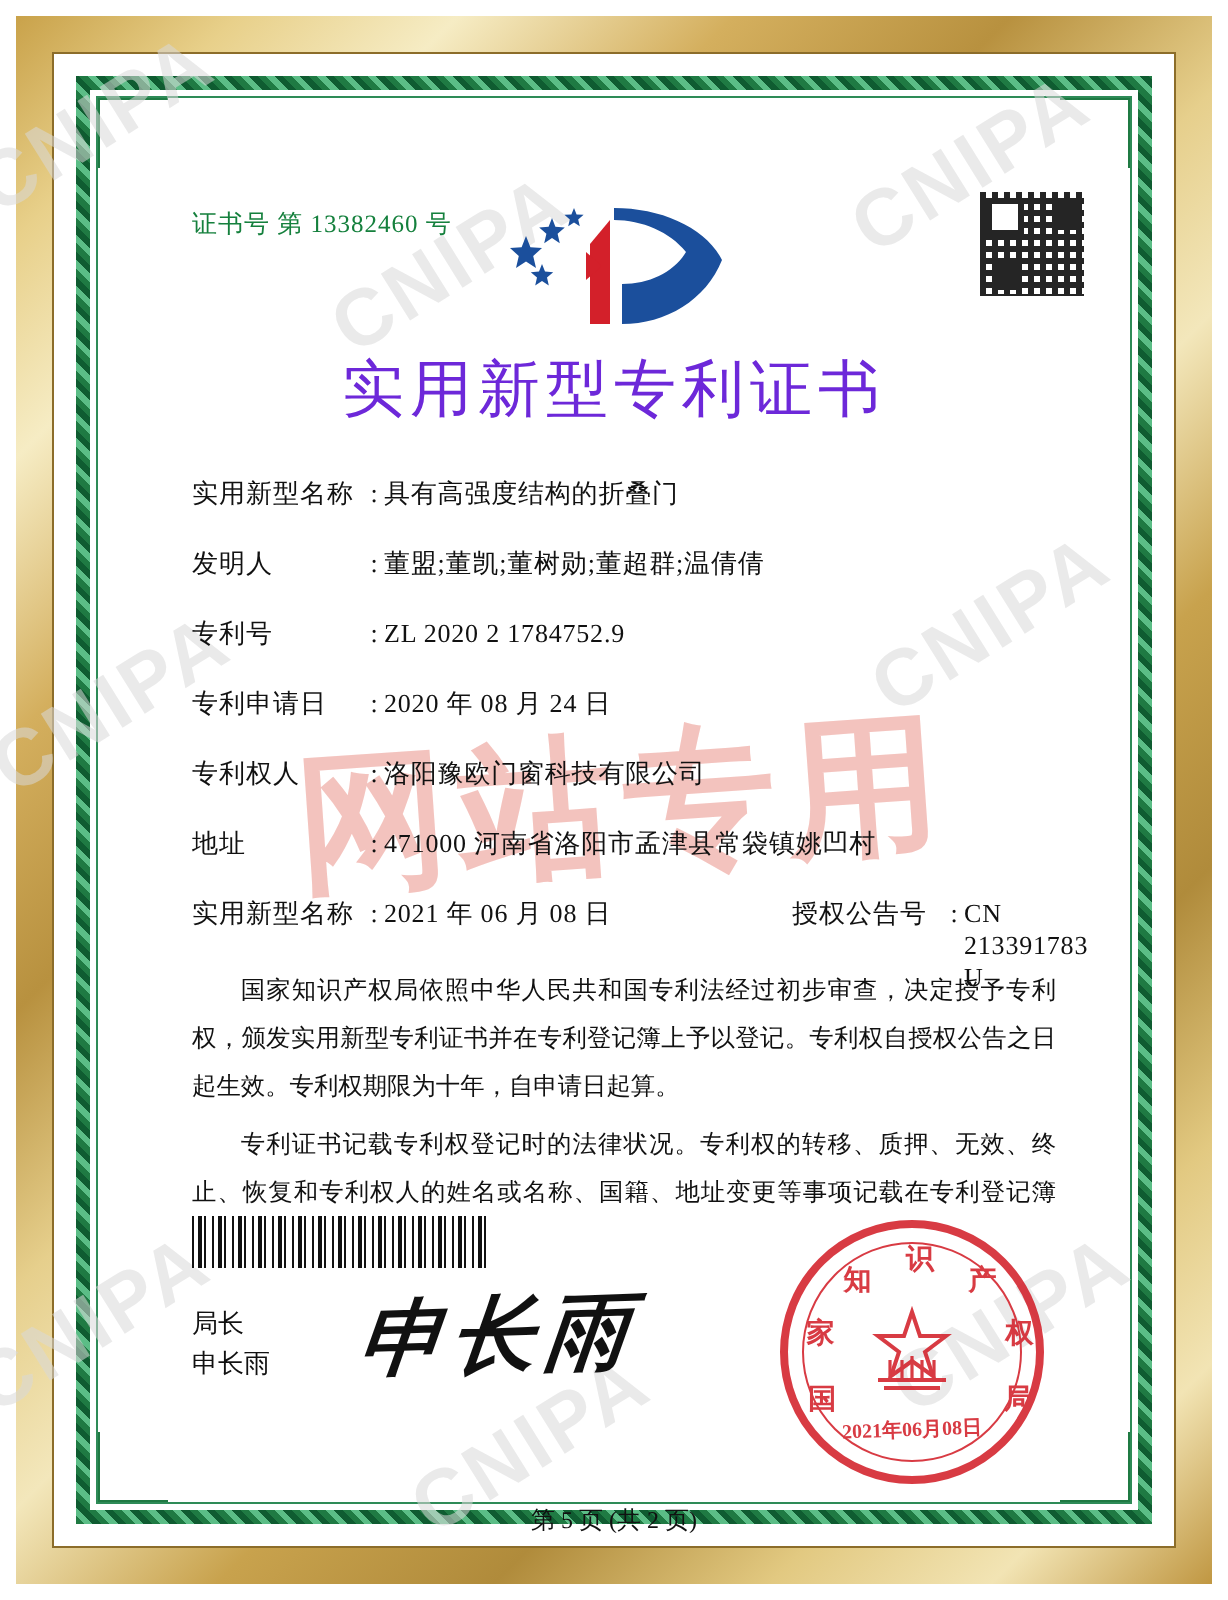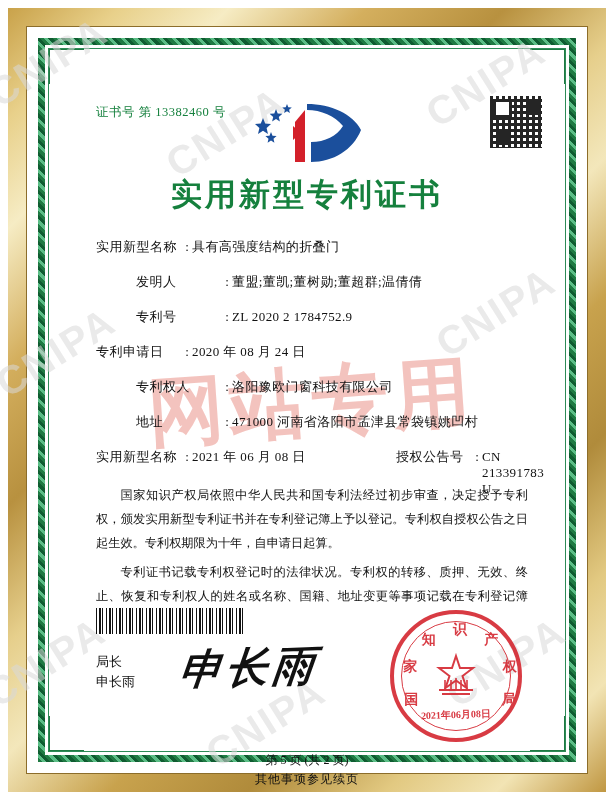--- a/index.html
+++ b/index.html
@@ -183,23 +183,23 @@
     height: 66px;
   }
 
   .doc-title {
     position: absolute;
     left: 0;
     right: 0;
     top: 122px;
     text-align: center;
     font-size: 31px;
-    font-weight: bold;
+    font-weight: normal;
     letter-spacing: 3px;
-    color: #15803d;
+    color: #6d28d9;
     font-family: "Liberation Serif", serif;
   }
 
   .fields {
     position: absolute;
     left: 44px;
     right: 30px;
     top: 186px;
   }
   .field-row {
@@ -210,21 +210,20 @@
     color: #111;
   }
   .field-label {
     width: 86px;
     flex: 0 0 86px;
     letter-spacing: 0.5px;
   }
   .field-label.spread {
     display: flex;
     justify-content: space-between;
-    margin-left: 40px;
   }
   .field-colon {
     flex: 0 0 10px;
     text-align: center;
   }
   .field-value {
     flex: 1 1 auto;
     letter-spacing: 0.4px;
   }
   .field-value.mono {
@@ -498,14 +497,13 @@
           <path d="M8 40 H42 M11 44 H39" stroke="#d3202a" stroke-width="2" fill="none"></path>
           <path d="M14 40 V30 M20 40 V30 M25 40 V28 M30 40 V30 M36 40 V30" stroke="#d3202a" stroke-width="1.6"></path>
         </svg>
       </div>
       <div class="seal-date">2021年06月08日</div>
     </div>
 
     <div class="page-number">第 5 页 (共 2 页)</div>
   </div>
 
-  <div class="footnote">其他事项参见续页</div>
 </div>
 
 </body></html>

